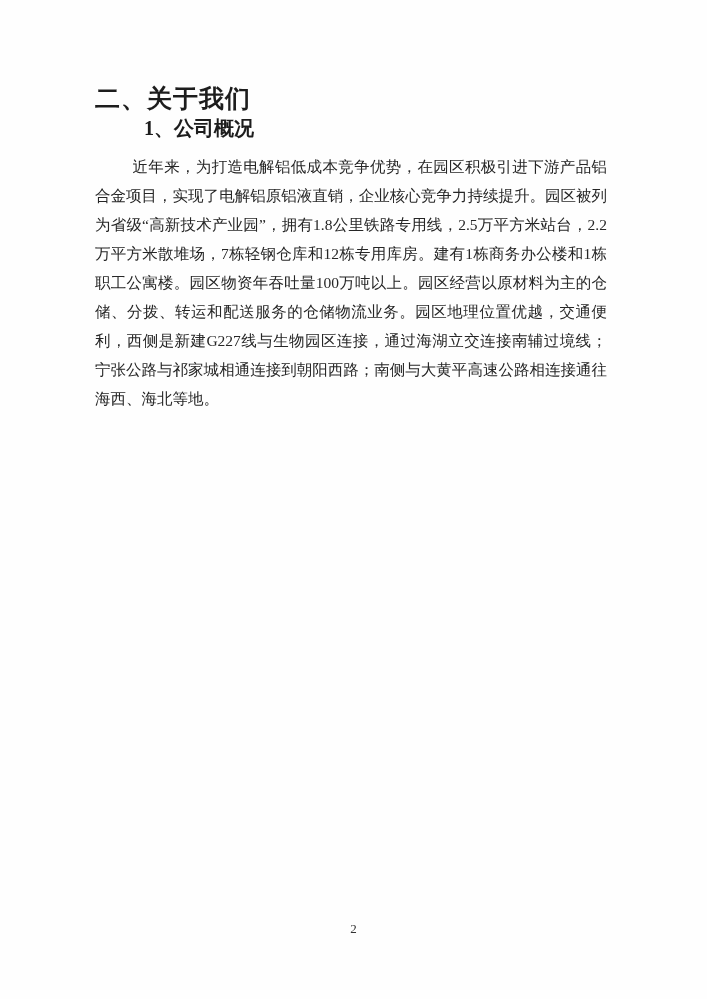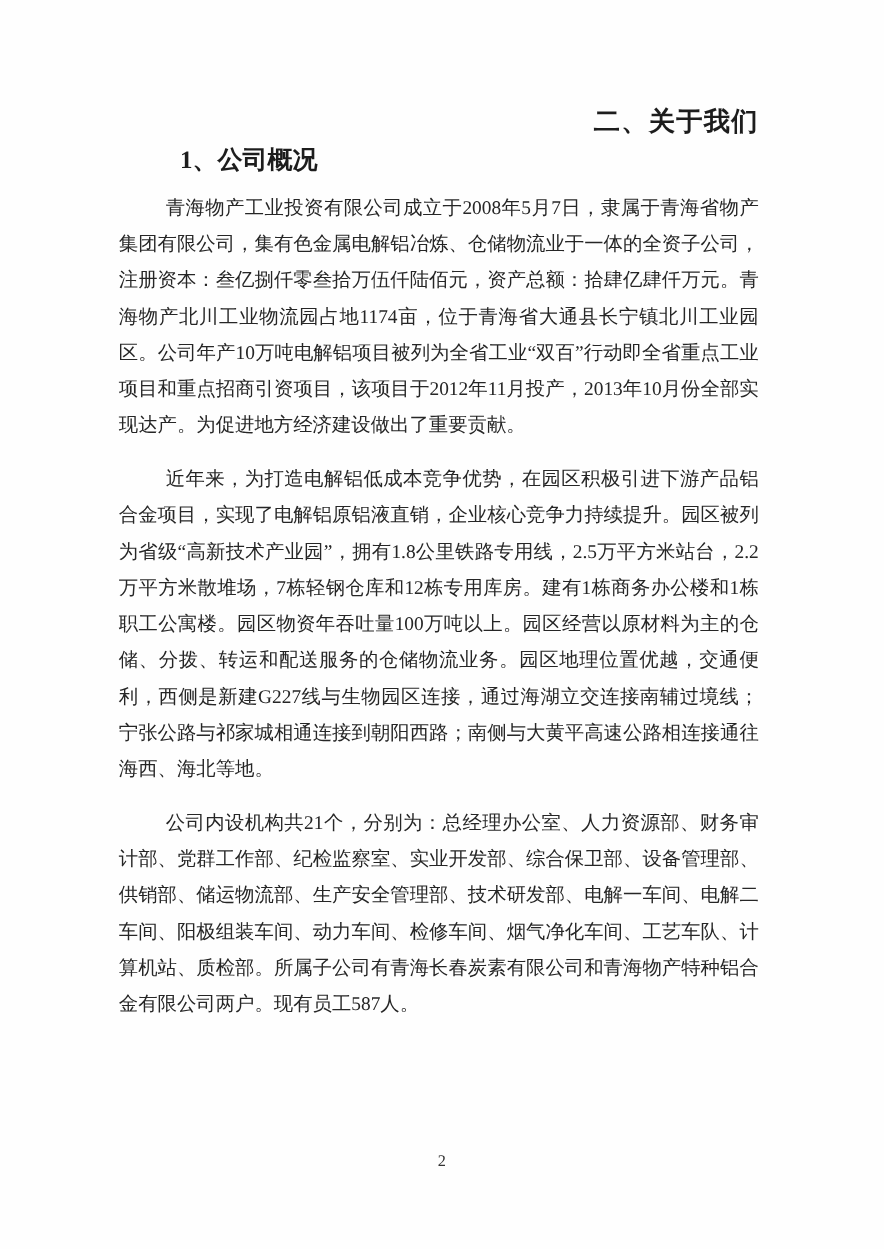--- a/index.html
+++ b/index.html
@@ -17,23 +17,23 @@
     font-family: "Liberation Serif", "DejaVu Serif", serif;
   }
   .content {
     position: absolute;
     left: 95px;
     top: 84px;
     width: 512px;
   }
   .doc-title {
     margin: 0 0 4px 0;
-    text-align: right;
+    text-align: left;
     font-family: "Liberation Sans", "DejaVu Sans", sans-serif;
-    font-size: 21px;
+    font-size: 25px;
     font-weight: 700;
     line-height: 28px;
     letter-spacing: 1px;
     color: #1d1d1d;
   }
   .section-heading {
     margin: 0 0 12px 49px;
     font-size: 20px;
     font-weight: 700;
     line-height: 24px;
@@ -61,18 +61,16 @@
     color: #333333;
   }
 </style>
 </head>
 <body>
 
 <div class="page">
   <div class="content">
     <h1 class="doc-title">二、关于我们</h1>
     <h2 class="section-heading">1、公司概况</h2>
-    <p class="para">青海物产工业投资有限公司成立于2008年5月7日，隶属于青海省物产集团有限公司，集有色金属电解铝冶炼、仓储物流业于一体的全资子公司，注册资本：叁亿捌仟零叁拾万伍仟陆佰元，资产总额：拾肆亿肆仟万元。青海物产北川工业物流园占地1174亩，位于青海省大通县长宁镇北川工业园区。公司年产10万吨电解铝项目被列为全省工业“双百”行动即全省重点工业项目和重点招商引资项目，该项目于2012年11月投产，2013年10月份全部实现达产。为促进地方经济建设做出了重要贡献。</p>
     <p class="para">近年来，为打造电解铝低成本竞争优势，在园区积极引进下游产品铝合金项目，实现了电解铝原铝液直销，企业核心竞争力持续提升。园区被列为省级“高新技术产业园”，拥有1.8公里铁路专用线，2.5万平方米站台，2.2万平方米散堆场，7栋轻钢仓库和12栋专用库房。建有1栋商务办公楼和1栋职工公寓楼。园区物资年吞吐量100万吨以上。园区经营以原材料为主的仓储、分拨、转运和配送服务的仓储物流业务。园区地理位置优越，交通便利，西侧是新建G227线与生物园区连接，通过海湖立交连接南辅过境线；宁张公路与祁家城相通连接到朝阳西路；南侧与大黄平高速公路相连接通往海西、海北等地。</p>
-    <p class="para">公司内设机构共21个，分别为：总经理办公室、人力资源部、财务审计部、党群工作部、纪检监察室、实业开发部、综合保卫部、设备管理部、供销部、储运物流部、生产安全管理部、技术研发部、电解一车间、电解二车间、阳极组装车间、动力车间、检修车间、烟气净化车间、工艺车队、计算机站、质检部。所属子公司有青海长春炭素有限公司和青海物产特种铝合金有限公司两户。现有员工587人。</p>
   </div>
   <div class="page-number">2</div>
 </div>
 
 </body></html>

